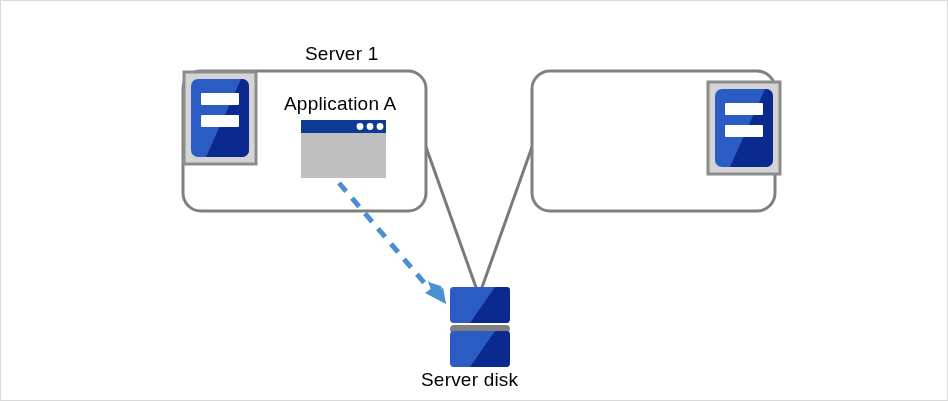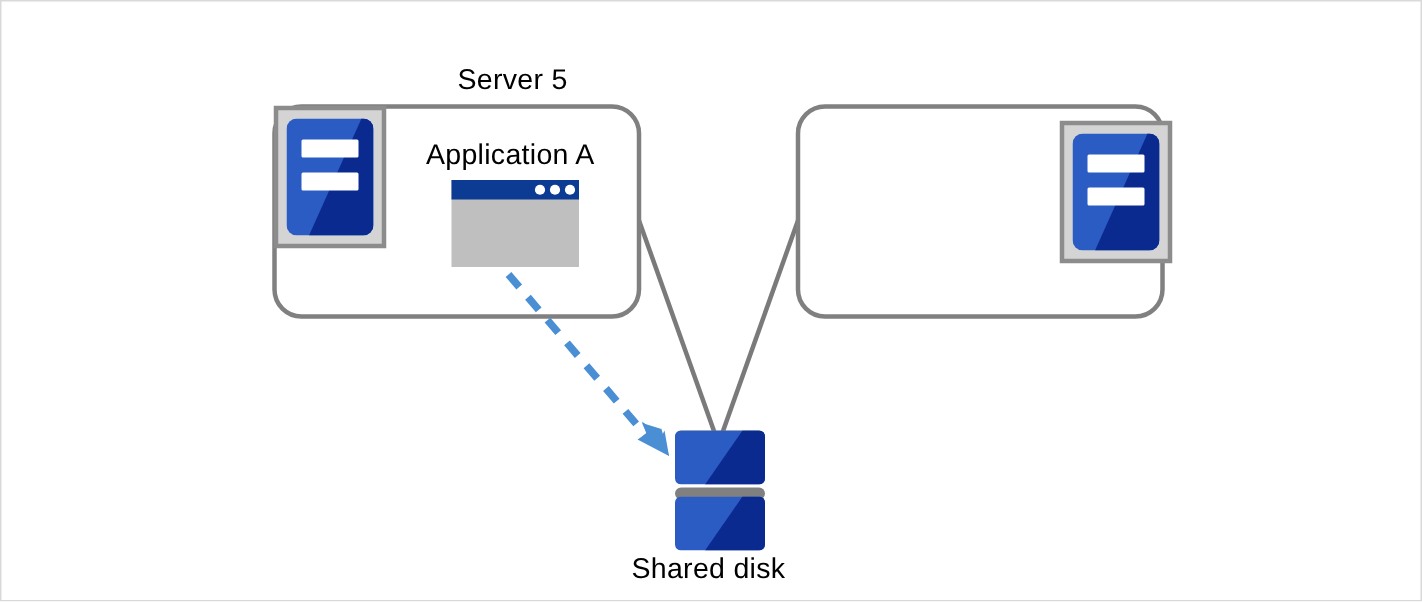--- a/index.html
+++ b/index.html
@@ -119,17 +119,17 @@
     </g>
 
     <g>
       <path d="M 338 182 L 432 292" fill="none" stroke="#4a8fd4" stroke-width="5" stroke-dasharray="11 9" stroke-linecap="butt"></path>
       <polygon points="445,303 424,292 430,288 427,280 440,290 442,286" fill="#4a8fd4"></polygon>
       <path d="M 432 292 L 445 303 L 440 285 L 427 281 Z" fill="#4a8fd4"></path>
     </g>
 
   </svg>
 
-  <div class="label" id="server1-title">Server 5</div>
+  <div class="label" id="server1-title">Server 1</div>
   <div class="label" id="app-a-title">Application A</div>
-  <div class="label" id="shared-disk-title">Shared disk</div>
+  <div class="label" id="shared-disk-title">Server disk</div>
 
 </div>
 
 </body></html>

